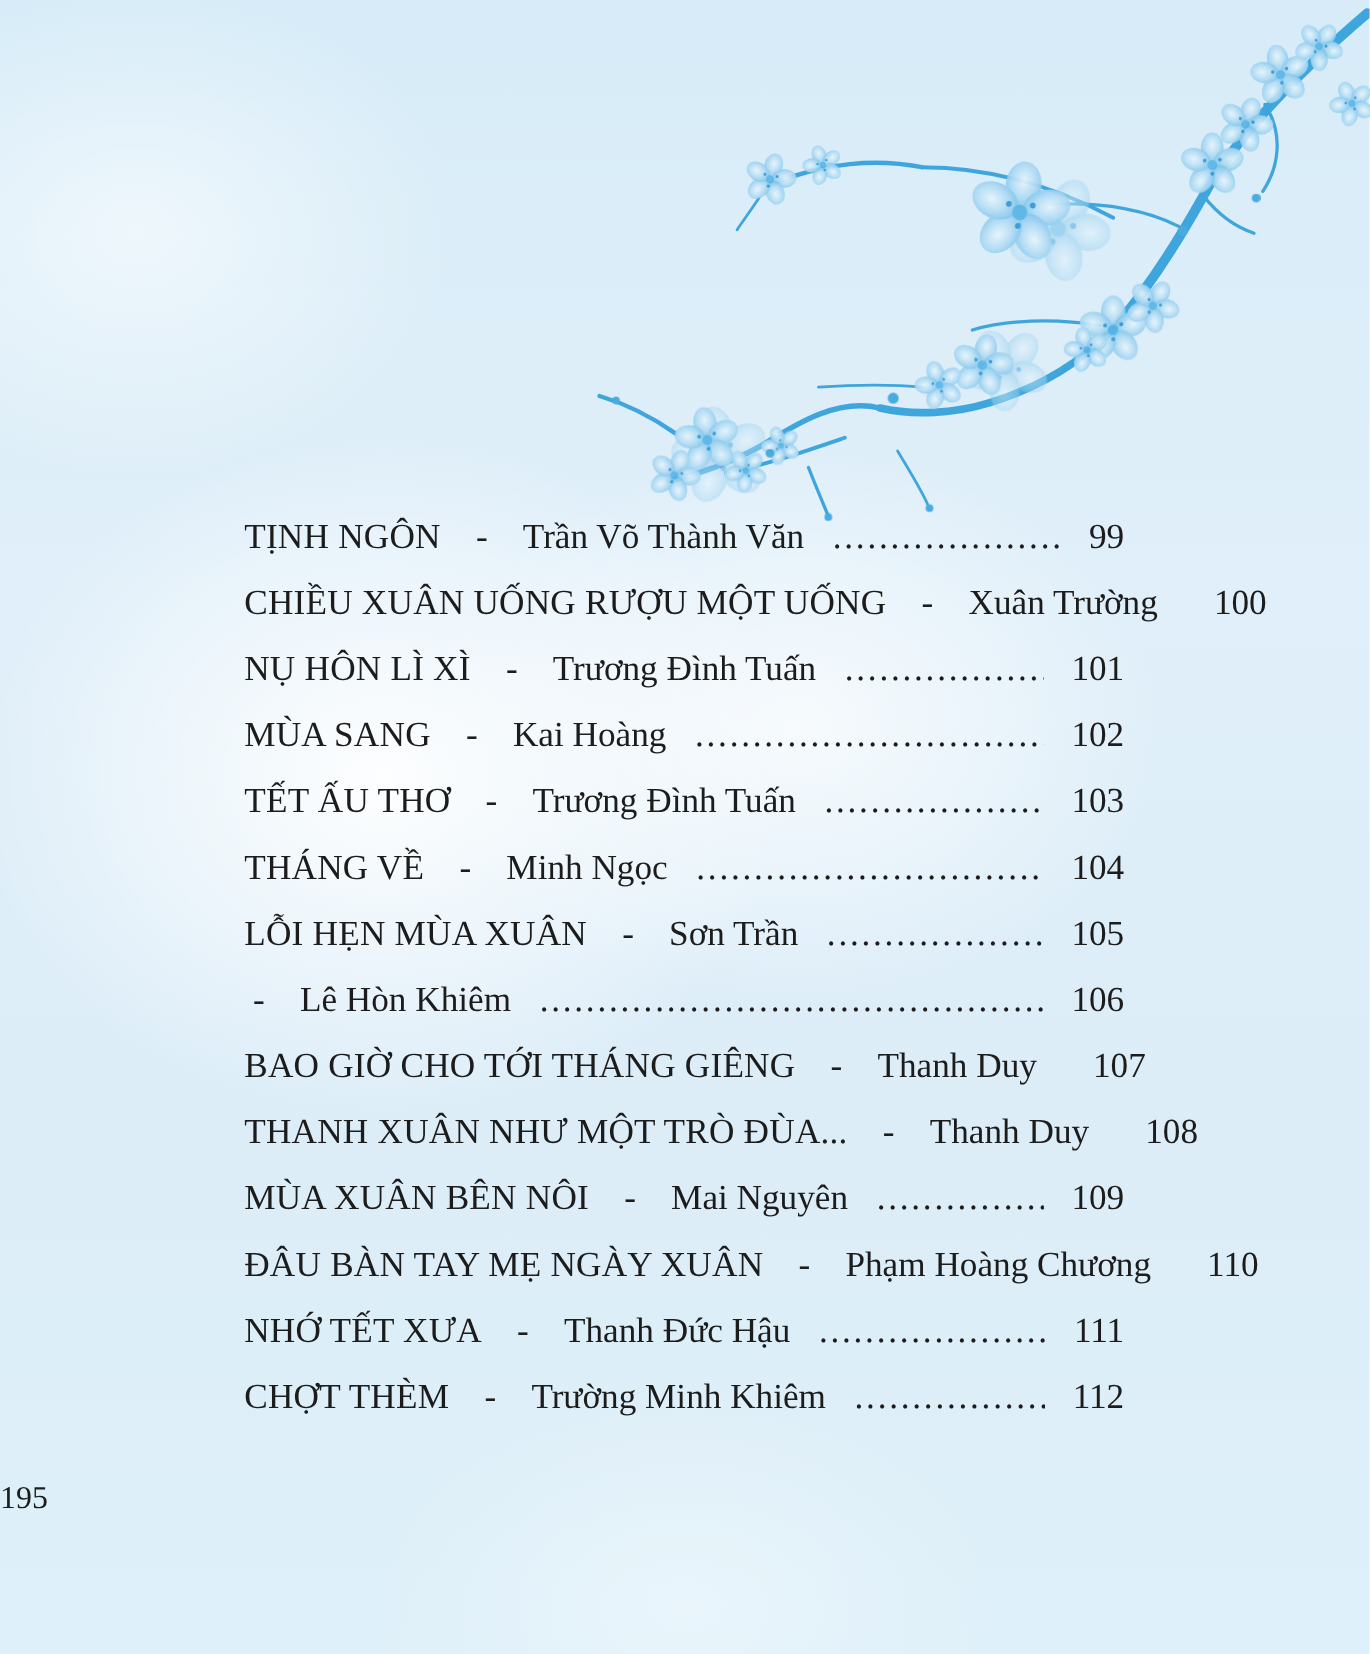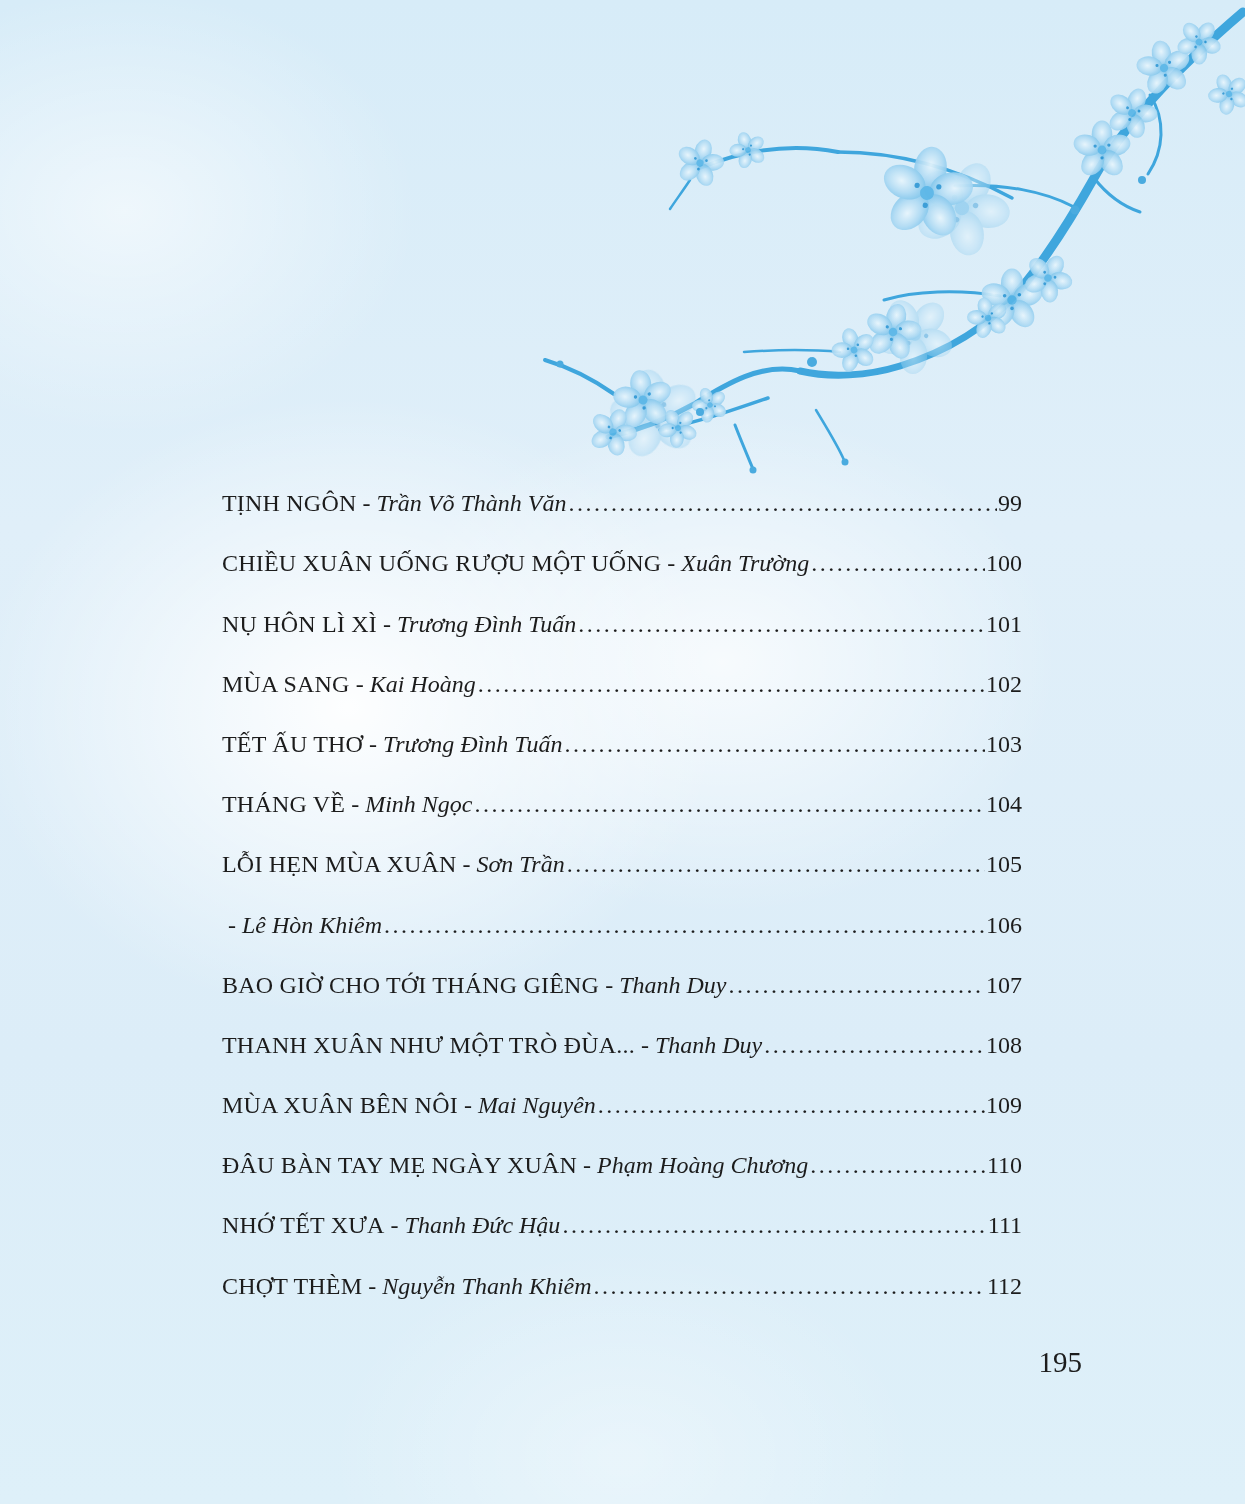--- a/index.html
+++ b/index.html
@@ -11,34 +11,34 @@
     background:
       radial-gradient(ellipse 520px 430px at 28% 47%, rgba(255,255,255,0.95), rgba(255,255,255,0) 72%),
       radial-gradient(ellipse 480px 360px at 58% 44%, rgba(255,255,255,0.75), rgba(255,255,255,0) 70%),
       radial-gradient(ellipse 420px 320px at 10% 14%, rgba(255,255,255,0.55), rgba(255,255,255,0) 70%),
       radial-gradient(ellipse 420px 300px at 50% 97%, rgba(255,255,255,0.35), rgba(255,255,255,0) 70%),
       linear-gradient(180deg, #d7ecf8 0%, #e0eff9 35%, #dcedf8 70%, #def0f9 100%);
   }
   .blossom { position: absolute; top: 0; left: 0; }
   .toc { position: absolute; left: 222px; top: 457px; width: 800px; }
   .row {
-    display: flex; align-items: flex-end;
-    height: 60.2px; font-size: 24px; white-space: nowrap;
+    display: flex; align-items: center;
+    height: 60.2px; font-size: 32px; white-space: nowrap; gap: 24px;
   }
   .title { letter-spacing: 0.2px; }
   .sep { white-space: pre; }
-  .author { font-style: italic; }
+  .author { }
   .dots {
     flex: 1 1 auto; min-width: 0; overflow: hidden;
     letter-spacing: 2.5px; margin-left: 2px;
   }
   .pagenum { padding-left: 1px; }
   .footer {
     position: absolute; top: 1346px; left: 0; width: 1062px;
-    text-align: right; font-size: 29px; margin-left: 20px;
+    text-align: left; font-size: 29px;
   }
 </style>
 </head>
 <body>
 
 <svg class="blossom" width="1245" height="480" viewBox="0 0 1245 480" aria-hidden="true">
   <defs>
     <radialGradient id="pg" cx="50%" cy="42%" r="60%">
       <stop offset="0%" stop-color="#e8f5fc"></stop>
       <stop offset="55%" stop-color="#b3dcf4"></stop>
@@ -202,21 +202,21 @@
   <div class="row">
     <span class="title">NHỚ TẾT XƯA</span>
       <span class="sep"> - </span>
       <span class="author">Thanh Đức Hậu</span>
       <span class="dots">....................................................................................................</span>
       <span class="pagenum">111</span>
   </div>
   <div class="row">
     <span class="title">CHỢT THÈM</span>
       <span class="sep"> - </span>
-      <span class="author">Nguyễn Thanh Khiêm</span>
+      <span class="author">Trường Minh Khiêm</span>
       <span class="dots">....................................................................................................</span>
       <span class="pagenum">112</span>
   </div>
 </main>
 
 <footer class="footer">
   <span>195</span>
 </footer>
 
 </body></html>

